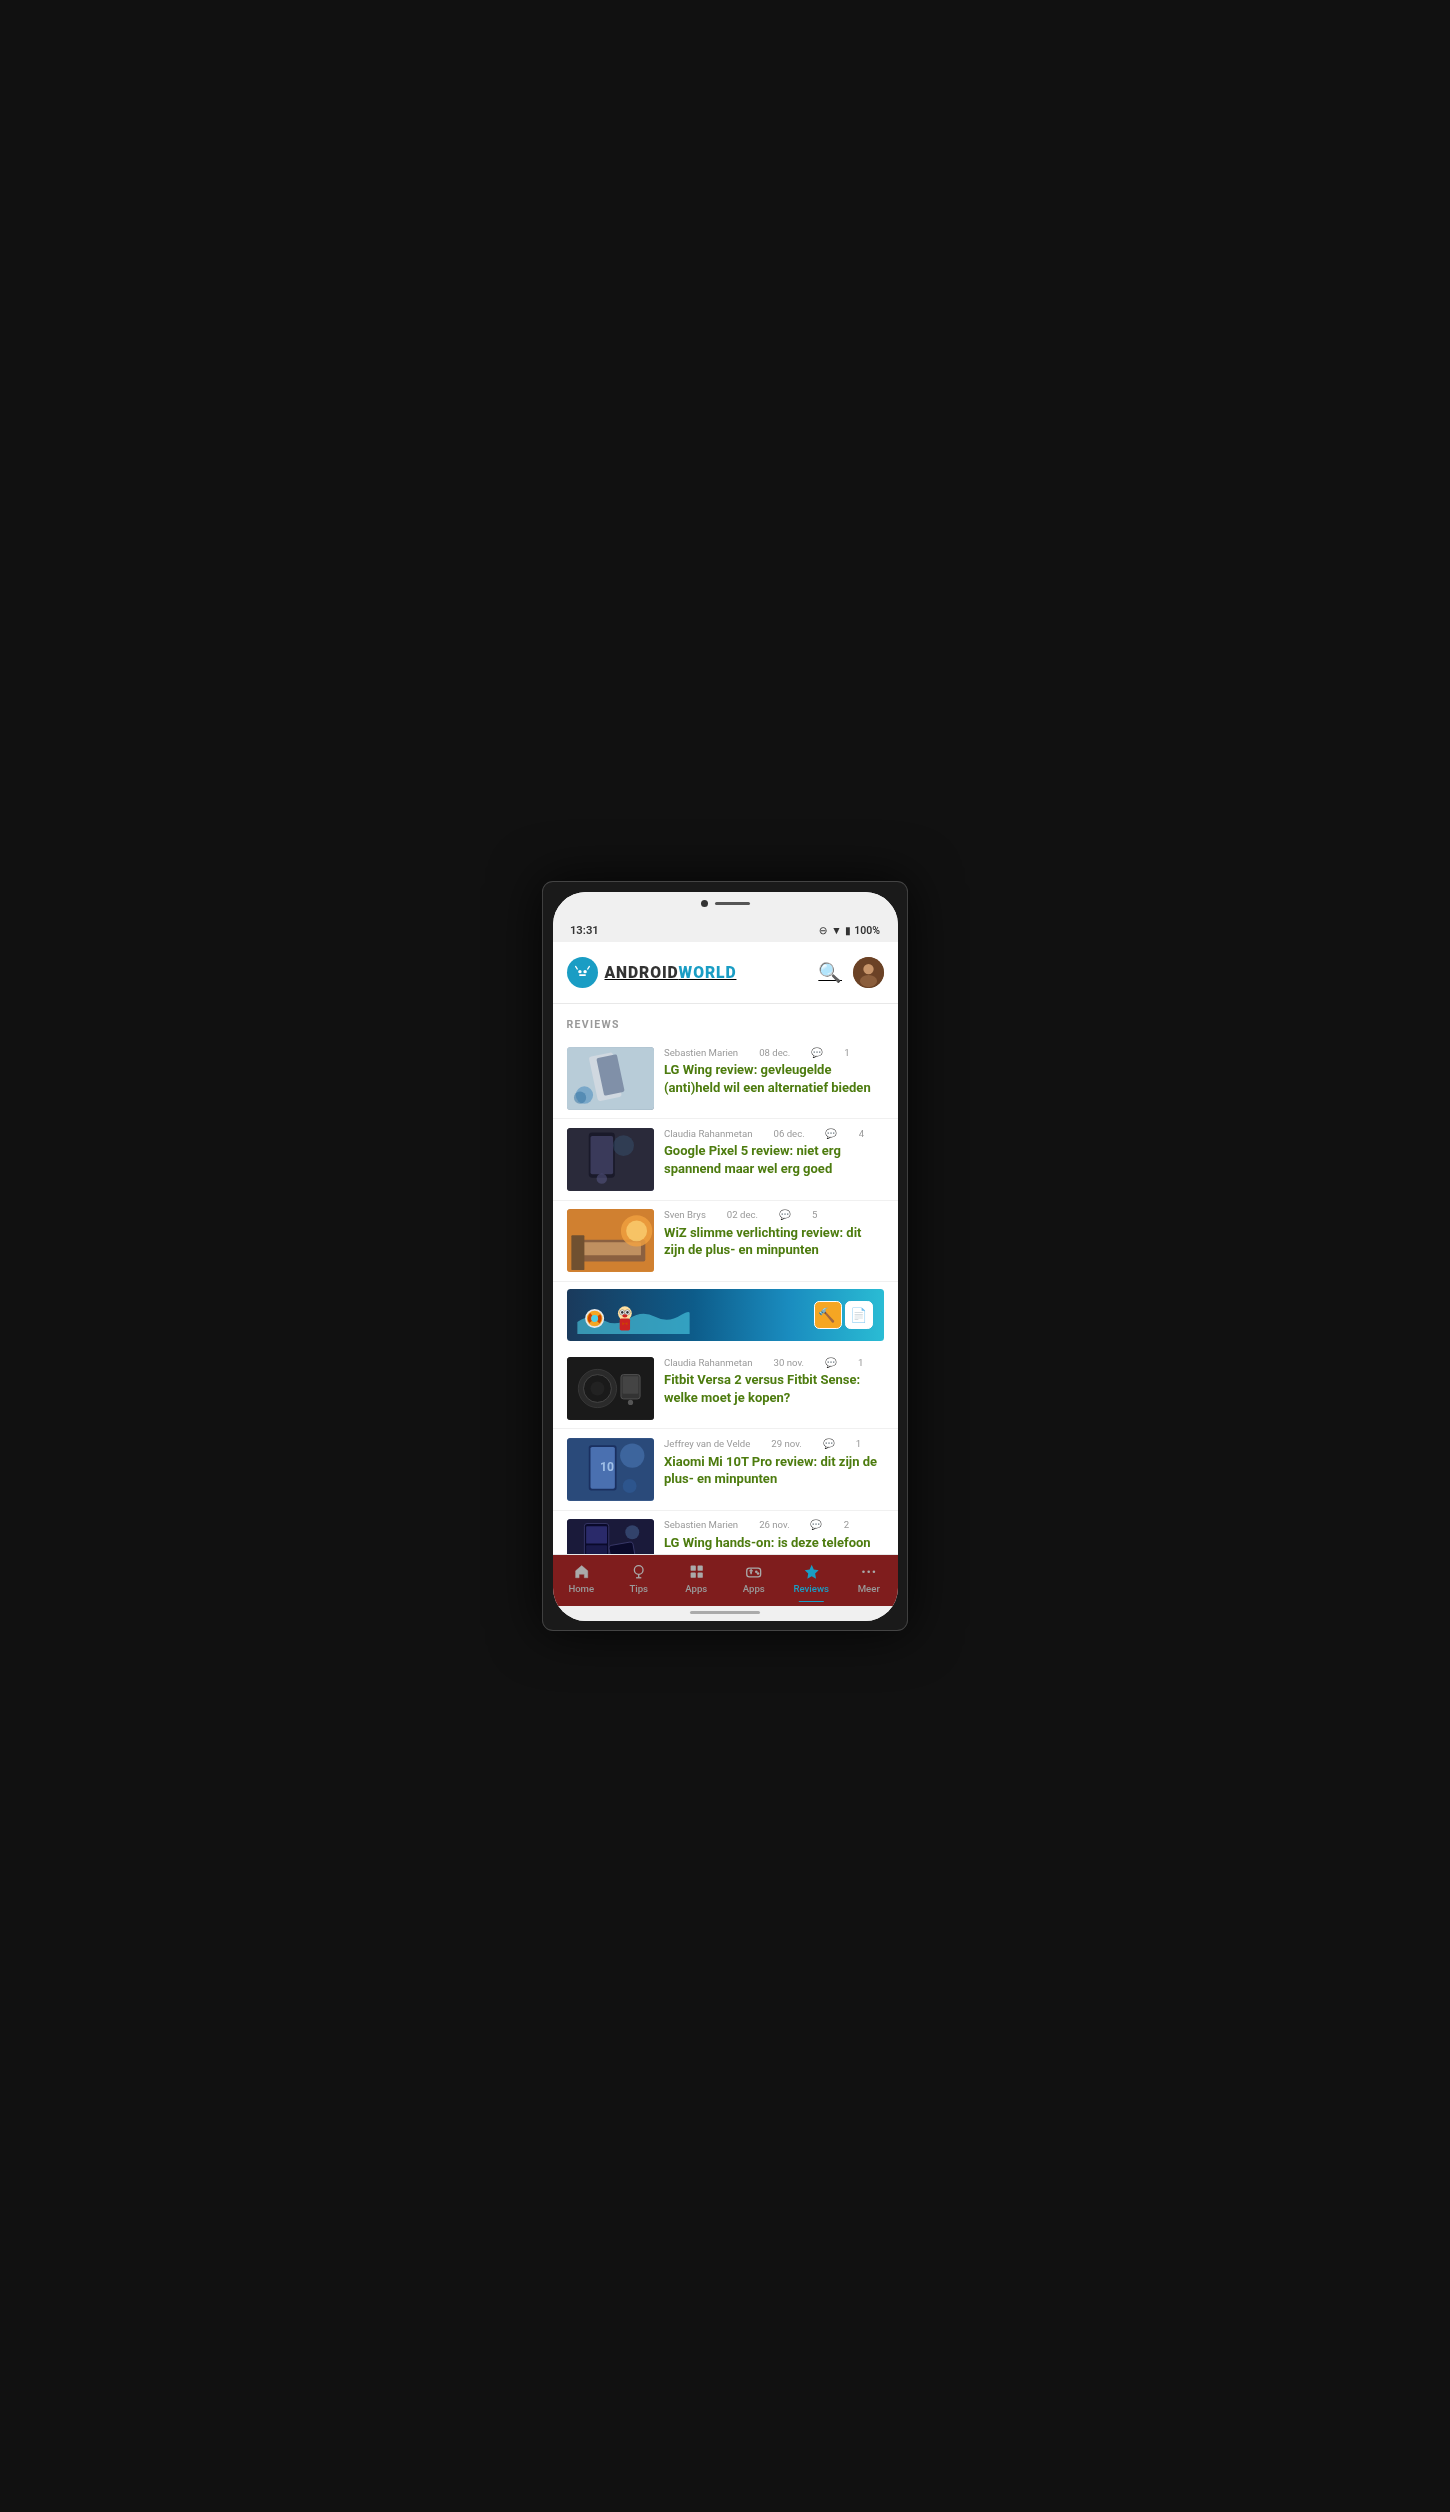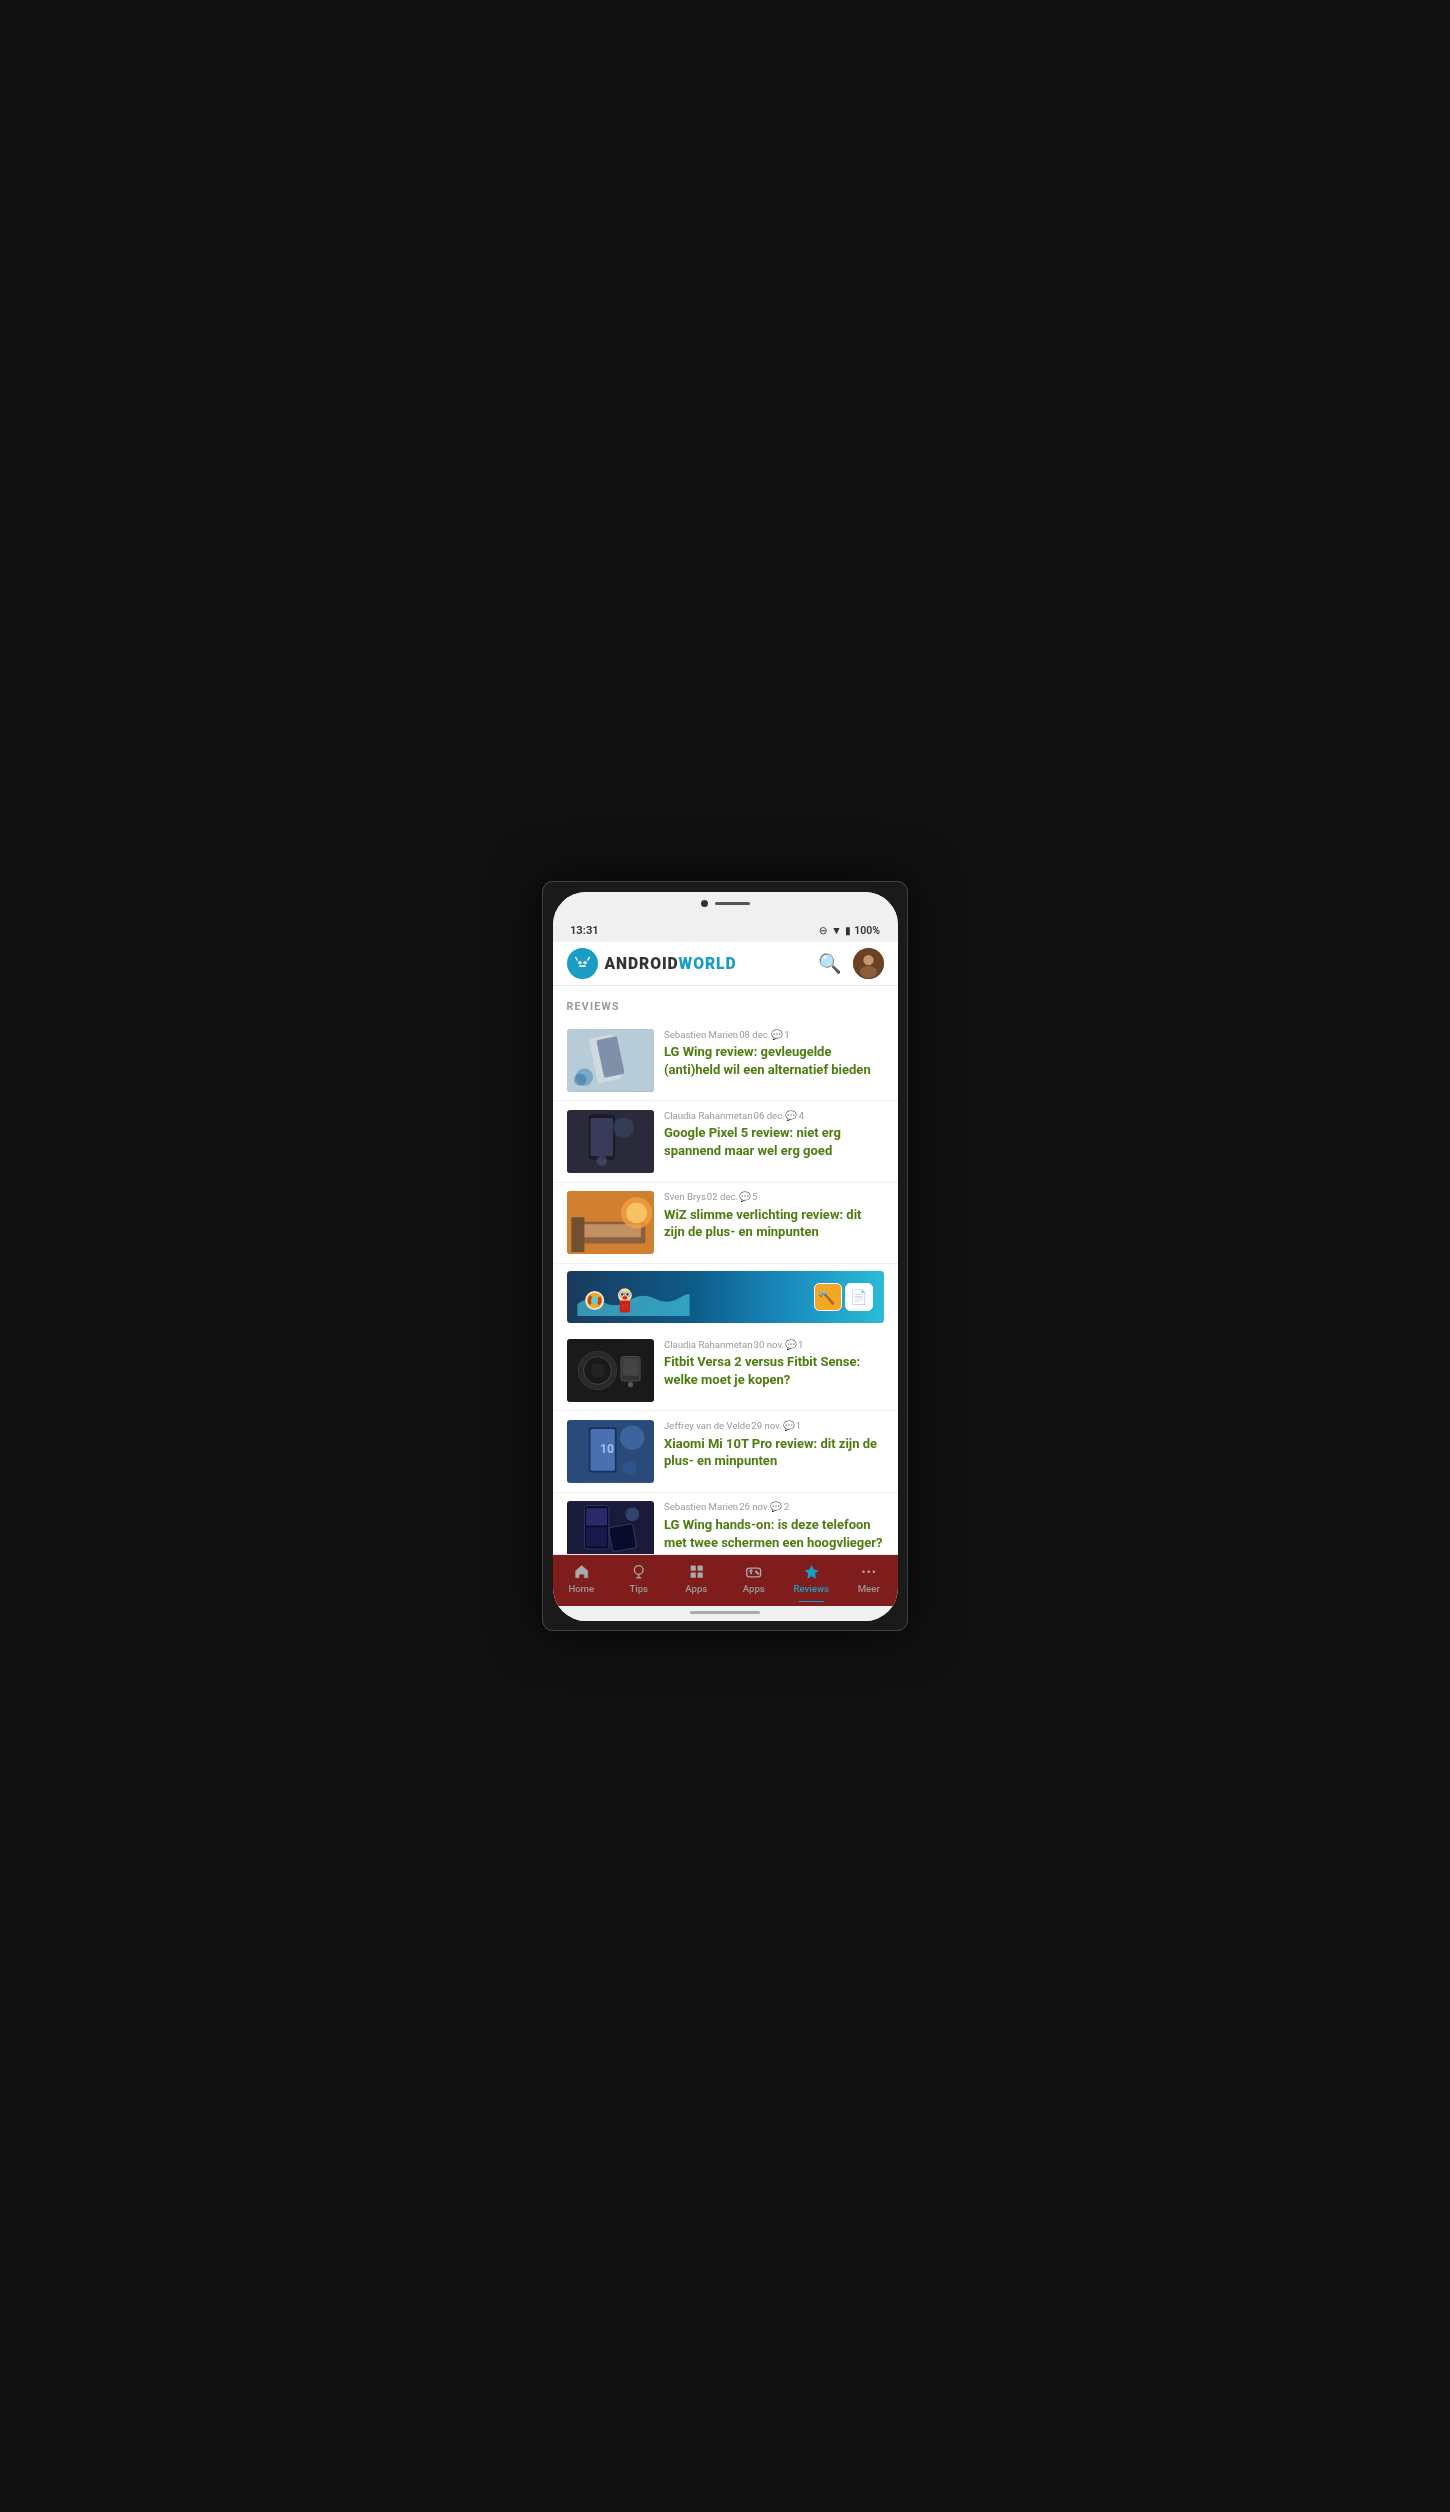--- a/index.html
+++ b/index.html
@@ -57,24 +57,25 @@
       display: inline-flex;
       align-items: center;
       font-size: 10.5px;
       font-weight: 600;
     }
 
     
     .app-header {
       background: #fff;
       border-bottom: 0.9px solid #e8e8e8;
-      padding: 6px 14px;
+      padding: 15px 14px;
       display: flex;
       align-items: center;
       justify-content: space-between;
+      text-decoration: underline;
     }
     .logo-area {
       display: flex;
       align-items: center;
       gap: 7px;
     }
     .logo-icon {
       width: 31px;
       height: 31px;
       background: #1a9dc4;
@@ -154,21 +155,21 @@
     }
     .article-text {
       flex: 1;
     }
     .article-meta {
       font-size: 9.6px;
       color: #999;
       margin-bottom: 3.5px;
       display: flex;
       align-items: flex-start;
-      gap: 1px;
+      gap: 21px;
     }
     .article-title {
       font-size: 13px;
       font-weight: 700;
       color: #4d7c0f;
       line-height: 1.35;
     }
 
     
     .banner-ad {

